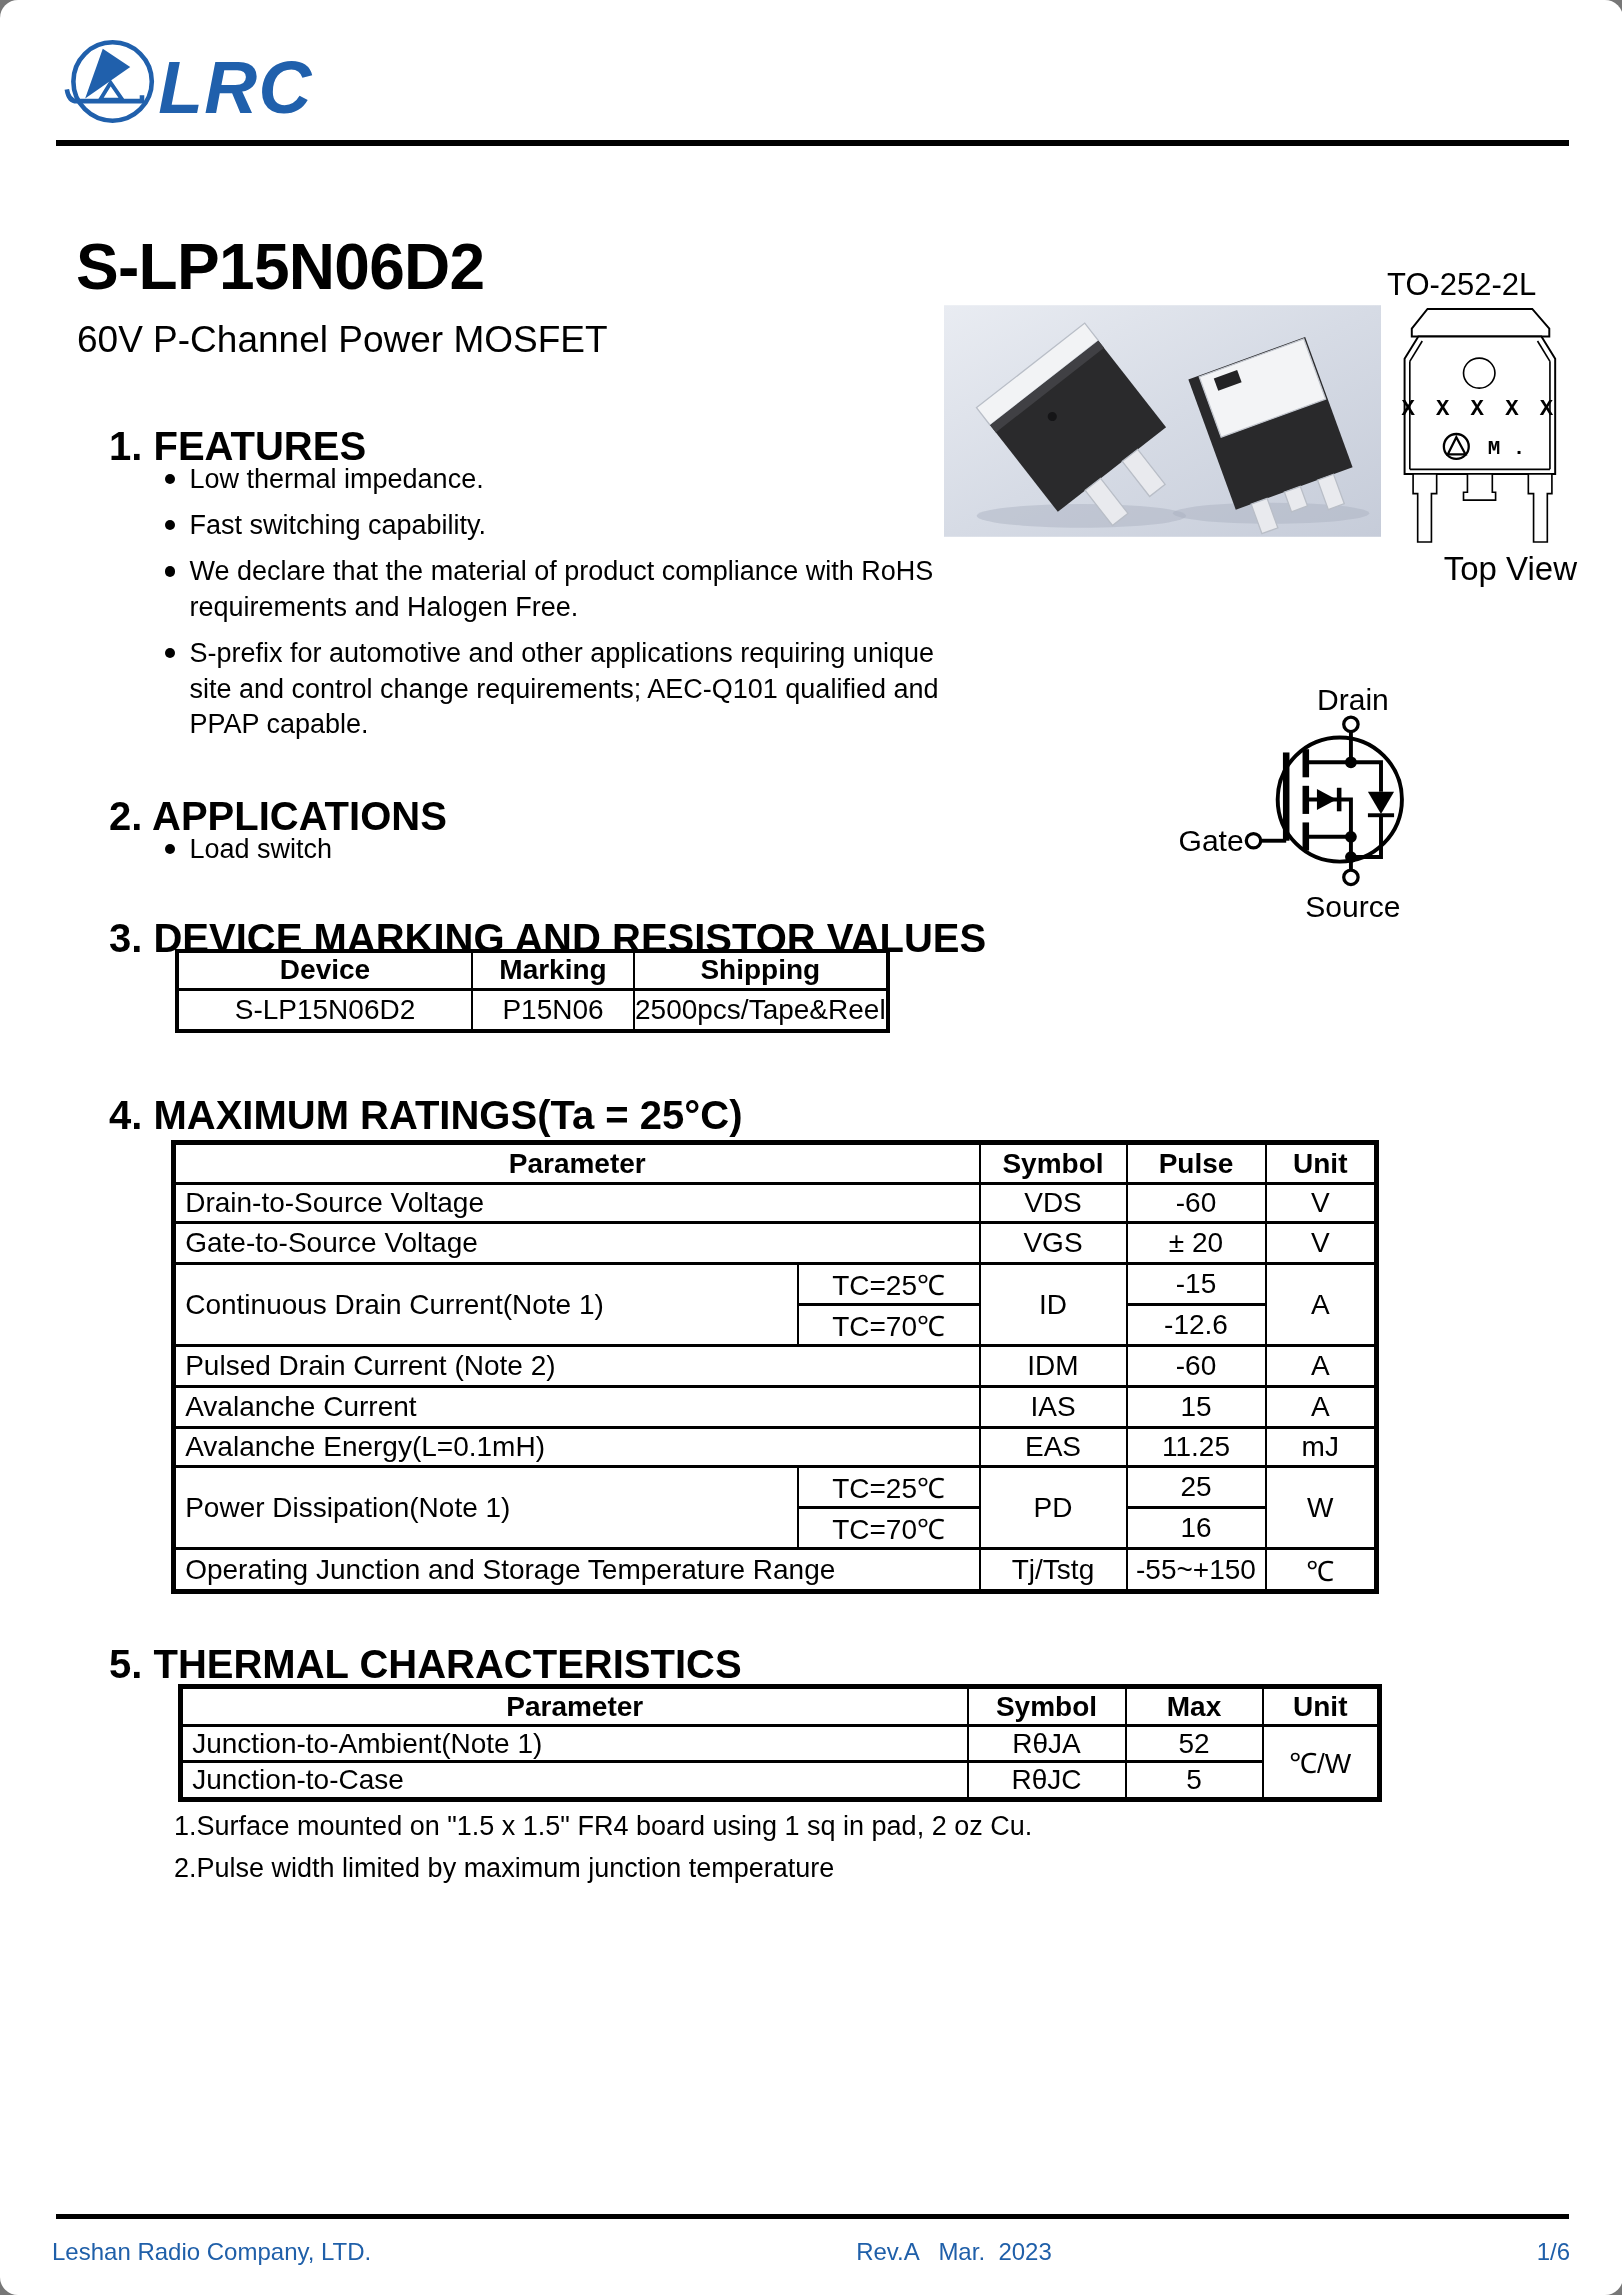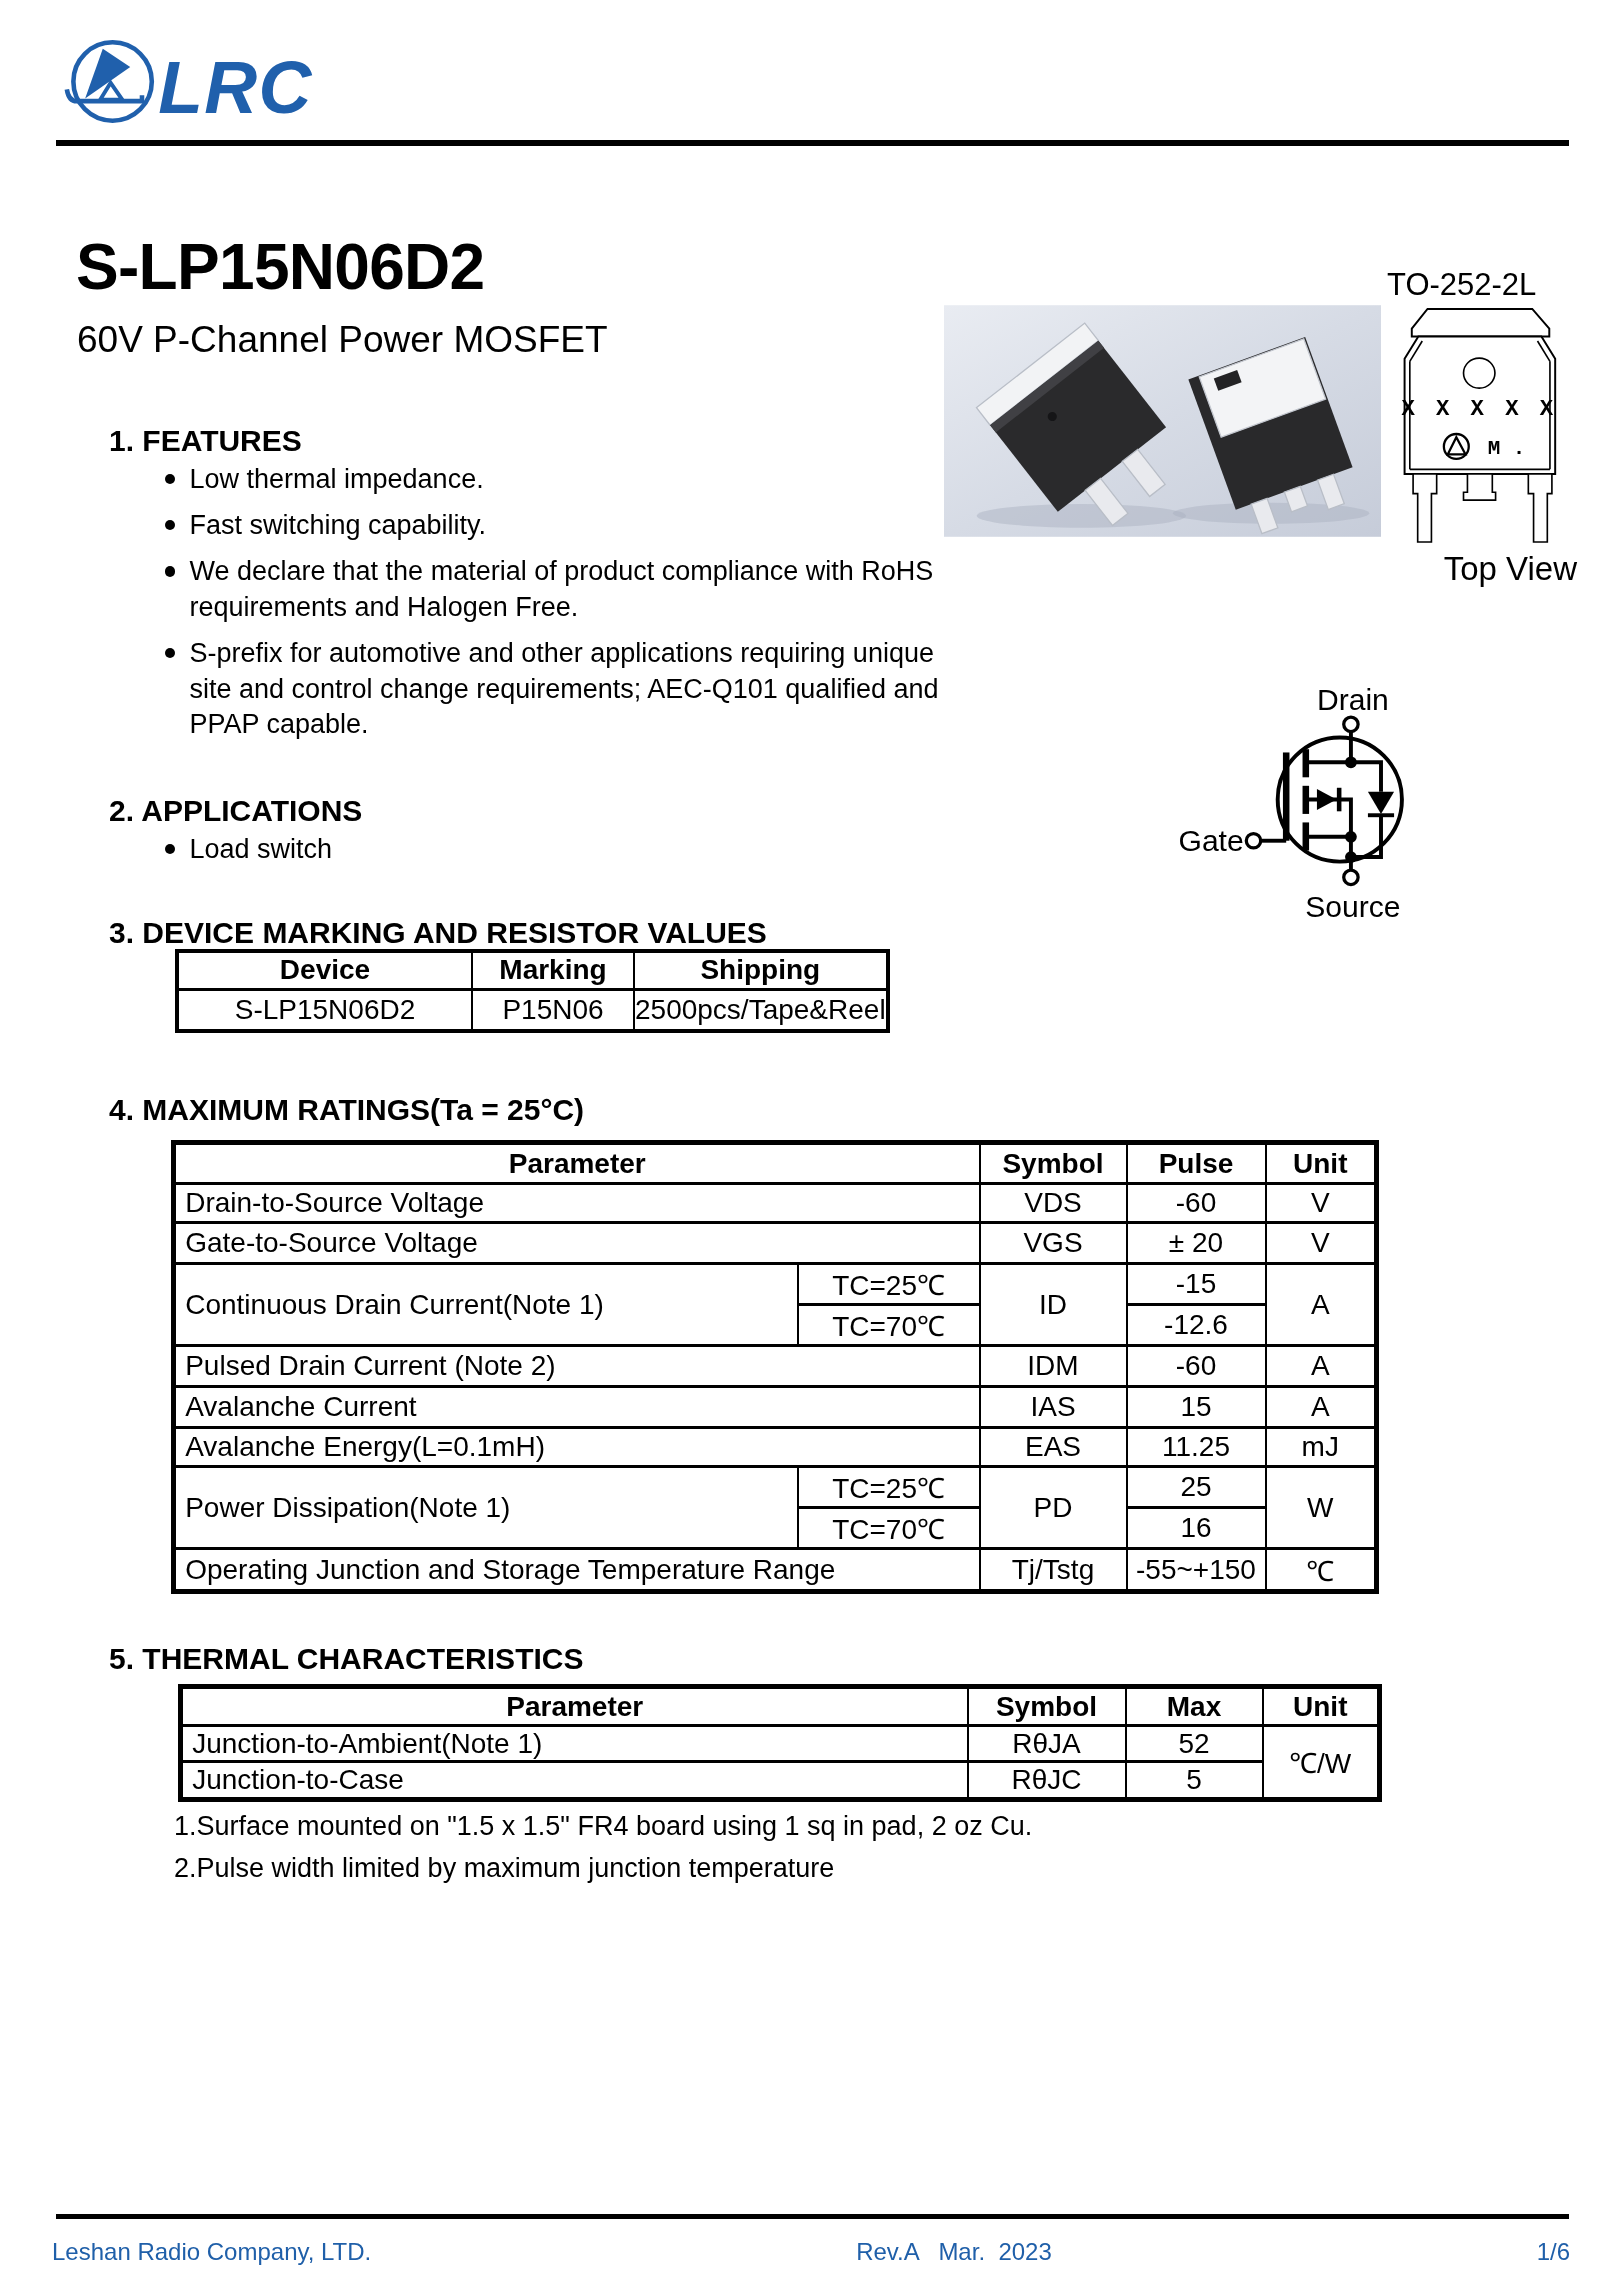--- a/index.html
+++ b/index.html
@@ -1,31 +1,32 @@
 <!DOCTYPE html>
 <html style="font-size:10.5px"><head>
 <meta charset="utf-8">
 <style>
   html,body{margin:0;padding:0;background:#777;}
   .page{
     position:relative;width:1623px;height:2295px;background:#ffffff;
     font-family:"Liberation Sans",sans-serif;color:#000;overflow:hidden;
     margin:0 auto;
+    border-radius:18px;
   }
   .abs{position:absolute;}
 
   
   .top-rule{left:56px;top:140px;width:1513px;height:5.9px;background:#000;}
 
   
   .part-number{left:76px;top:230px;font-size:64px;font-weight:bold;letter-spacing:-0.7px;}
   .subtitle{left:77px;top:319px;font-size:37px;}
 
   
-  .sec-heading{font-size:30px;font-weight:bold;letter-spacing:0px;}
+  .sec-heading{font-size:40px;font-weight:bold;letter-spacing:0px;}
   .h-features{left:109px;top:424px;}
   .h-applications{left:109px;top:794px;}
   .h-marking{left:109px;top:916px;}
   .h-maxratings{left:109px;top:1093px;}
   .h-thermal{left:109px;top:1642px;}
 
   
   ul.bullets{list-style:none;margin:0;padding:0;font-size:27px;line-height:1.32;}
   ul.bullets li{position:relative;padding-left:27.5px;margin-bottom:10.5px;}
   ul.bullets li::before{

